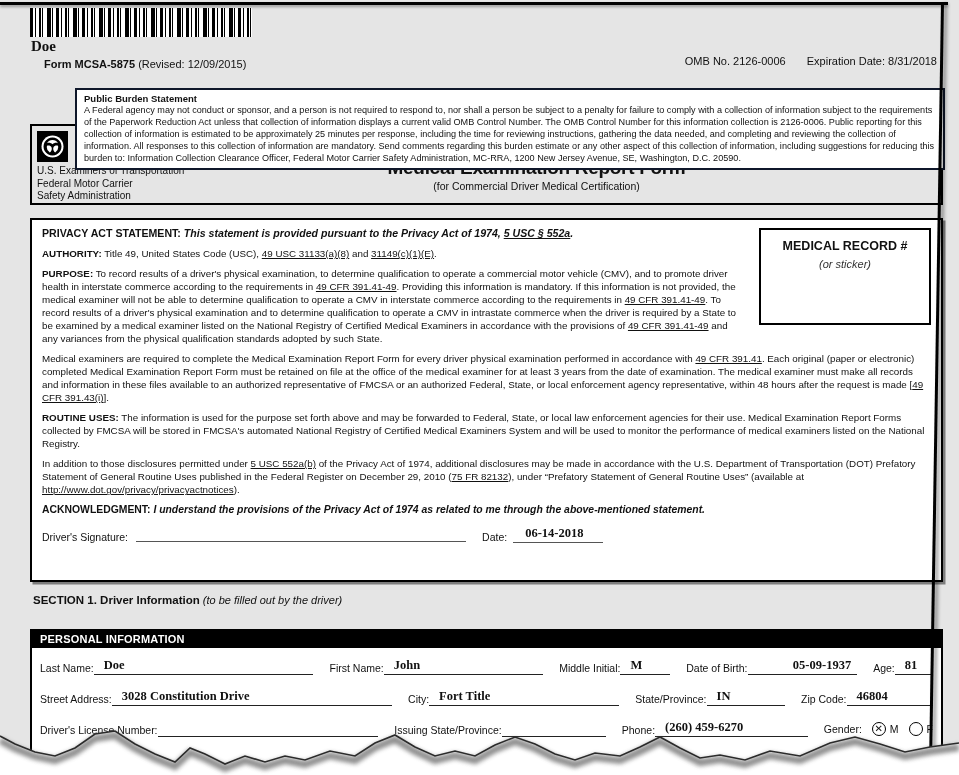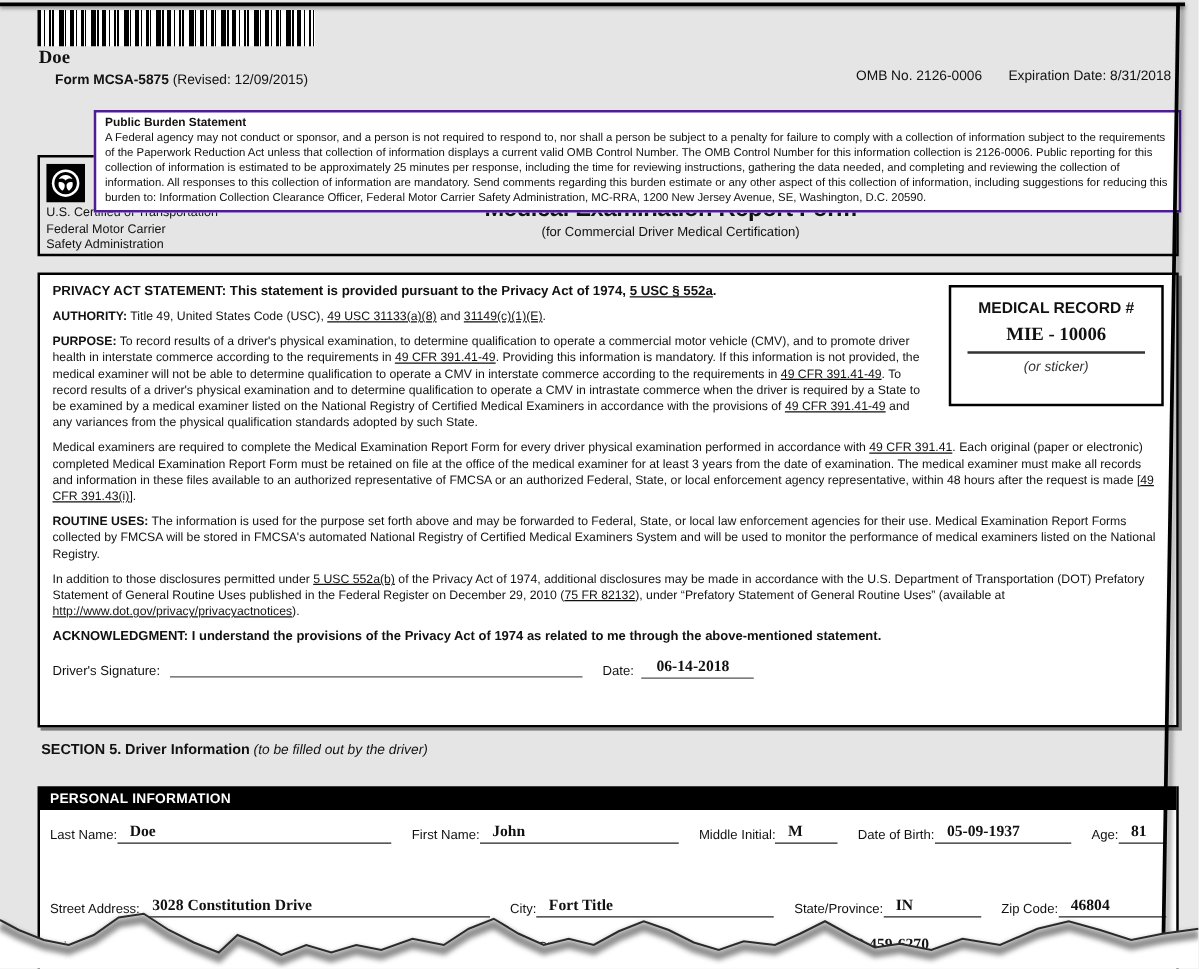--- a/index.html
+++ b/index.html
@@ -13,38 +13,38 @@
   
   .barcode{position:absolute;left:30px;top:8px;width:222px;height:29px;
     background:repeating-linear-gradient(90deg,#000 0 3px,#fff 3px 5px,#000 5px 6px,#fff 6px 9px,#000 9px 11px,#fff 11px 12px,#000 12px 13px,#fff 13px 17px,#000 17px 21px,#fff 21px 22px,#000 22px 23px,#fff 23px 26px);}
   .bc-name{position:absolute;left:31px;top:38px;font-family:"Liberation Serif",serif;font-weight:bold;font-size:15px;}
   .form-line{position:absolute;left:44px;top:58px;font-size:11px;}
   .form-line b{font-size:11px;}
   .omb-line{position:absolute;right:22px;top:55px;font-size:11px;white-space:nowrap;}
   .omb-line span{margin-left:18px;}
   .omb-line span:first-child{margin-left:0;}
   
-  .burden{position:absolute;left:75px;top:88px;width:852px;border:2px solid #4c1d95;background:#fff;
+  .burden{position:absolute;left:75px;top:88px;width:852px;border:2px solid #0f172a;background:#fff;
           padding:3px 7px 4px;z-index:2;}
   .burden .t{font-weight:bold;font-size:9.5px;}
   .burden .b{font-size:9.1px;line-height:1.32;}
   
   .hdrbox{position:absolute;left:30px;top:124px;width:909px;height:77px;border:2px solid #000;z-index:1;}
   .dotlogo{position:absolute;left:5px;top:5px;width:31px;height:31px;}
   .agency{position:absolute;left:5px;top:39px;font-size:10px;line-height:1.25;}
   .titleblk{position:absolute;left:170px;right:70px;top:31px;text-align:center;}
   .titleblk .t{font-weight:bold;font-size:19px;letter-spacing:-0.3px;}
   .titleblk .s{font-size:10.5px;margin-top:1px;}
   
   .privacy{position:absolute;left:30px;top:218px;width:889px;height:346px;border:2px solid #000;
            padding:6px 10px 8px;z-index:1;box-shadow:2.5px 2.5px 0 rgba(40,40,40,.55);overflow:hidden;background:#fff;}
   .privacy p{margin:0 0 7px;font-size:9.8px;line-height:1.33;}
   .privacy .hd{font-size:10.6px;}
   .lbl{font-weight:bold;}
-  .bi{font-weight:bold;}
+  .bi{font-weight:bold;font-style:italic;}
   .u{text-decoration:underline;}
   .mrbox{float:right;width:168px;height:84px;border:2px solid #000;margin:2px 0 8px 14px;
          text-align:center;padding-top:9px;box-sizing:content-box;}
   .mrbox .t{font-weight:bold;font-size:12.5px;}
   .mrbox .v{font-family:"Liberation Serif",serif;font-weight:bold;font-size:15px;margin:7px auto 0;
             width:84%;border-bottom:2px solid #333;padding-bottom:4px;}
   .mrbox .n{font-style:italic;font-size:11px;color:#333;margin-top:5px;}
   .ack{margin-top:4px !important;font-size:10.4px !important;}
   .sigrow{display:flex;align-items:flex-end;margin-top:9px;font-size:10.5px;}
   .sigline{width:330px;border-bottom:1px solid #555;height:12px;margin:0 16px 1px 8px;}
@@ -56,22 +56,22 @@
   .sec1 .n{font-style:italic;font-size:11px;}
   .persec{position:absolute;left:30px;top:629px;width:909px;height:176px;
           border-left:2px solid #000;border-right:2px solid #000;background:#fff;}
   .pbar{background:#000;color:#fff;font-weight:bold;font-size:11px;padding:4px 8px 3px;letter-spacing:.2px;}
   .rows{padding:10px 8px 0;}
   .frow{display:flex;margin-bottom:14px;column-gap:16px;}
   .field{display:flex;align-items:flex-end;min-width:0;}
   .field .lab{white-space:nowrap;font-size:10.5px;padding-bottom:1px;}
   .field .val{font-family:"Liberation Serif",serif;font-weight:bold;font-size:12.5px;
               border-bottom:1.3px solid #222;padding:0 6px 1px 10px;flex:1;white-space:nowrap;min-height:14px;}
-  .g1{flex:32 1 0;} .g2{flex:25 1 0;} .g3{flex:13 1 0;} .g4{flex:20 1 0;} .g5{flex:7 1 0;}
-  .h1{flex:40 1 0;margin-top:28px;} .h2{flex:24 1 0;} .h3{flex:17 1 0;} .h4{flex:15 1 0;}
+  .g1{flex:32 1 0;} .g2{flex:25 1 0;} .g3{flex:13 1 0;} .g4{flex:20 1 0;text-align:right;} .g5{flex:7 1 0;}
+  .h1{flex:40 1 0;} .h2{flex:24 1 0;} .h3{flex:17 1 0;} .h4{flex:15 1 0;}
   .k1{flex:40 1 0;} .k2{flex:25 1 0;} .k3{flex:22 1 0;}
   .gender{display:flex;align-items:center;column-gap:4px;flex:0 0 auto;}
   .radio{display:inline-flex;align-items:center;justify-content:center;width:12px;height:12px;
          border:1.3px solid #000;border-radius:50%;font-size:10px;line-height:1;margin-left:6px;}
   .radio span{transform:translateY(-0.5px);}
   .glab{font-size:10.5px;}
   
   .tear{position:absolute;left:0;top:718px;width:959px;height:57px;z-index:6;pointer-events:none;}
 </style>
 </head>
@@ -98,34 +98,33 @@
     <div class="b">A Federal agency may not conduct or sponsor, and a person is not required to respond to, nor shall a person be subject to a penalty for failure to comply with a collection of information subject to the requirements of the Paperwork Reduction Act unless that collection of information displays a current valid OMB Control Number. The OMB Control Number for this information collection is 2126-0006. Public reporting for this collection of information is estimated to be approximately 25 minutes per response, including the time for reviewing instructions, gathering the data needed, and completing and reviewing the collection of information. All responses to this collection of information are mandatory. Send comments regarding this burden estimate or any other aspect of this collection of information, including suggestions for reducing this burden to: Information Collection Clearance Officer, Federal Motor Carrier Safety Administration, MC-RRA, 1200 New Jersey Avenue, SE, Washington, D.C. 20590.</div>
   </div>
 
   <div class="hdrbox">
     <svg class="dotlogo" viewBox="0 0 31 31">
       <rect x="0" y="0" width="31" height="31" fill="#000"></rect>
       <circle cx="15.5" cy="15.5" r="11" fill="#fff"></circle>
       <path d="M15.5 6.5 a9 9 0 1 0 0.01 0 Z M15.5 9 a6.5 6.5 0 0 1 5.5 3.2 c-2 -0.8 -4 -0.4 -5.5 1.1 c-1.5 -1.5 -3.5 -1.9 -5.5 -1.1 a6.5 6.5 0 0 1 5.5 -3.2 Z M10 14.8 c2 -0.6 3.6 0 4.6 1.6 c0.5 2 0 3.8 -1.8 5.2 a6.5 6.5 0 0 1 -2.8 -6.8 Z M21 14.8 a6.5 6.5 0 0 1 -2.8 6.8 c-1.8 -1.4 -2.3 -3.2 -1.8 -5.2 c1 -1.6 2.6 -2.2 4.6 -1.6 Z" fill="#000" fill-rule="evenodd"></path>
     </svg>
     <div class="agency">
-      <div>U.S. Certified of Transportation</div>
+      <div>U.S. Examiners of Transportation</div>
       <div>Federal Motor Carrier</div>
       <div>Safety Administration</div>
     </div>
     <div class="titleblk">
       <div class="t">Medical Examination Report Form</div>
       <div class="s">(for Commercial Driver Medical Certification)</div>
     </div>
   </div>
 
   <div class="privacy">
     <div class="mrbox">
       <div class="t">MEDICAL RECORD #</div>
-      <div class="v">MIE - 10006</div>
       <div class="n">(or sticker)</div>
     </div>
 
     <p class="hd"><span class="lbl">PRIVACY ACT STATEMENT:</span><span class="bi"> This statement is provided pursuant to the Privacy Act of 1974, </span><span class="bi u">5 USC § 552a</span><span class="bi">.</span></p>
 
     <p><span class="lbl">AUTHORITY:</span><span> Title 49, United States Code (USC), </span><span class="u">49 USC 31133(a)(8)</span><span> and </span><span class="u">31149(c)(1)(E)</span><span>.</span></p>
 
     <p><span class="lbl">PURPOSE:</span><span> To record results of a driver's physical examination, to determine qualification to operate a commercial motor vehicle (CMV), and to promote driver health in interstate commerce according to the requirements in </span><span class="u">49 CFR 391.41-49</span><span>. Providing this information is mandatory. If this information is not provided, the medical examiner will not be able to determine qualification to operate a CMV in interstate commerce according to the requirements in </span><span class="u">49 CFR 391.41-49</span><span>. To record results of a driver's physical examination and to determine qualification to operate a CMV in intrastate commerce when the driver is required by a State to be examined by a medical examiner listed on the National Registry of Certified Medical Examiners in accordance with the provisions of </span><span class="u">49 CFR 391.41-49</span><span> and any variances from the physical qualification standards adopted by such State.</span></p>
 
     <p><span>Medical examiners are required to complete the Medical Examination Report Form for every driver physical examination performed in accordance with </span><span class="u">49 CFR 391.41</span><span>. Each original (paper or electronic) completed Medical Examination Report Form must be retained on file at the office of the medical examiner for at least 3 years from the date of examination. The medical examiner must make all records and information in these files available to an authorized representative of FMCSA or an authorized Federal, State, or local enforcement agency representative, within 48 hours after the request is made [</span><span class="u">49 CFR 391.43(i)</span><span>].</span></p>
@@ -138,21 +137,21 @@
 
     <div class="sigrow">
       <span>Driver's Signature:</span>
       <span class="sigline"></span>
       <span>Date:</span>
       <span class="dateval">06-14-2018</span>
     </div>
   </div>
 
   <div class="sec1">
-    <span class="h">SECTION 5. Driver Information</span><span class="n"> (to be filled out by the driver)</span>
+    <span class="h">SECTION 1. Driver Information</span><span class="n"> (to be filled out by the driver)</span>
   </div>
 
   <div class="persec">
     <div class="pbar">PERSONAL INFORMATION</div>
     <div class="rows">
       <div class="frow">
         <div class="field g1">
           <span class="lab">Last Name:</span>
           <span class="val">Doe</span>
         </div>

